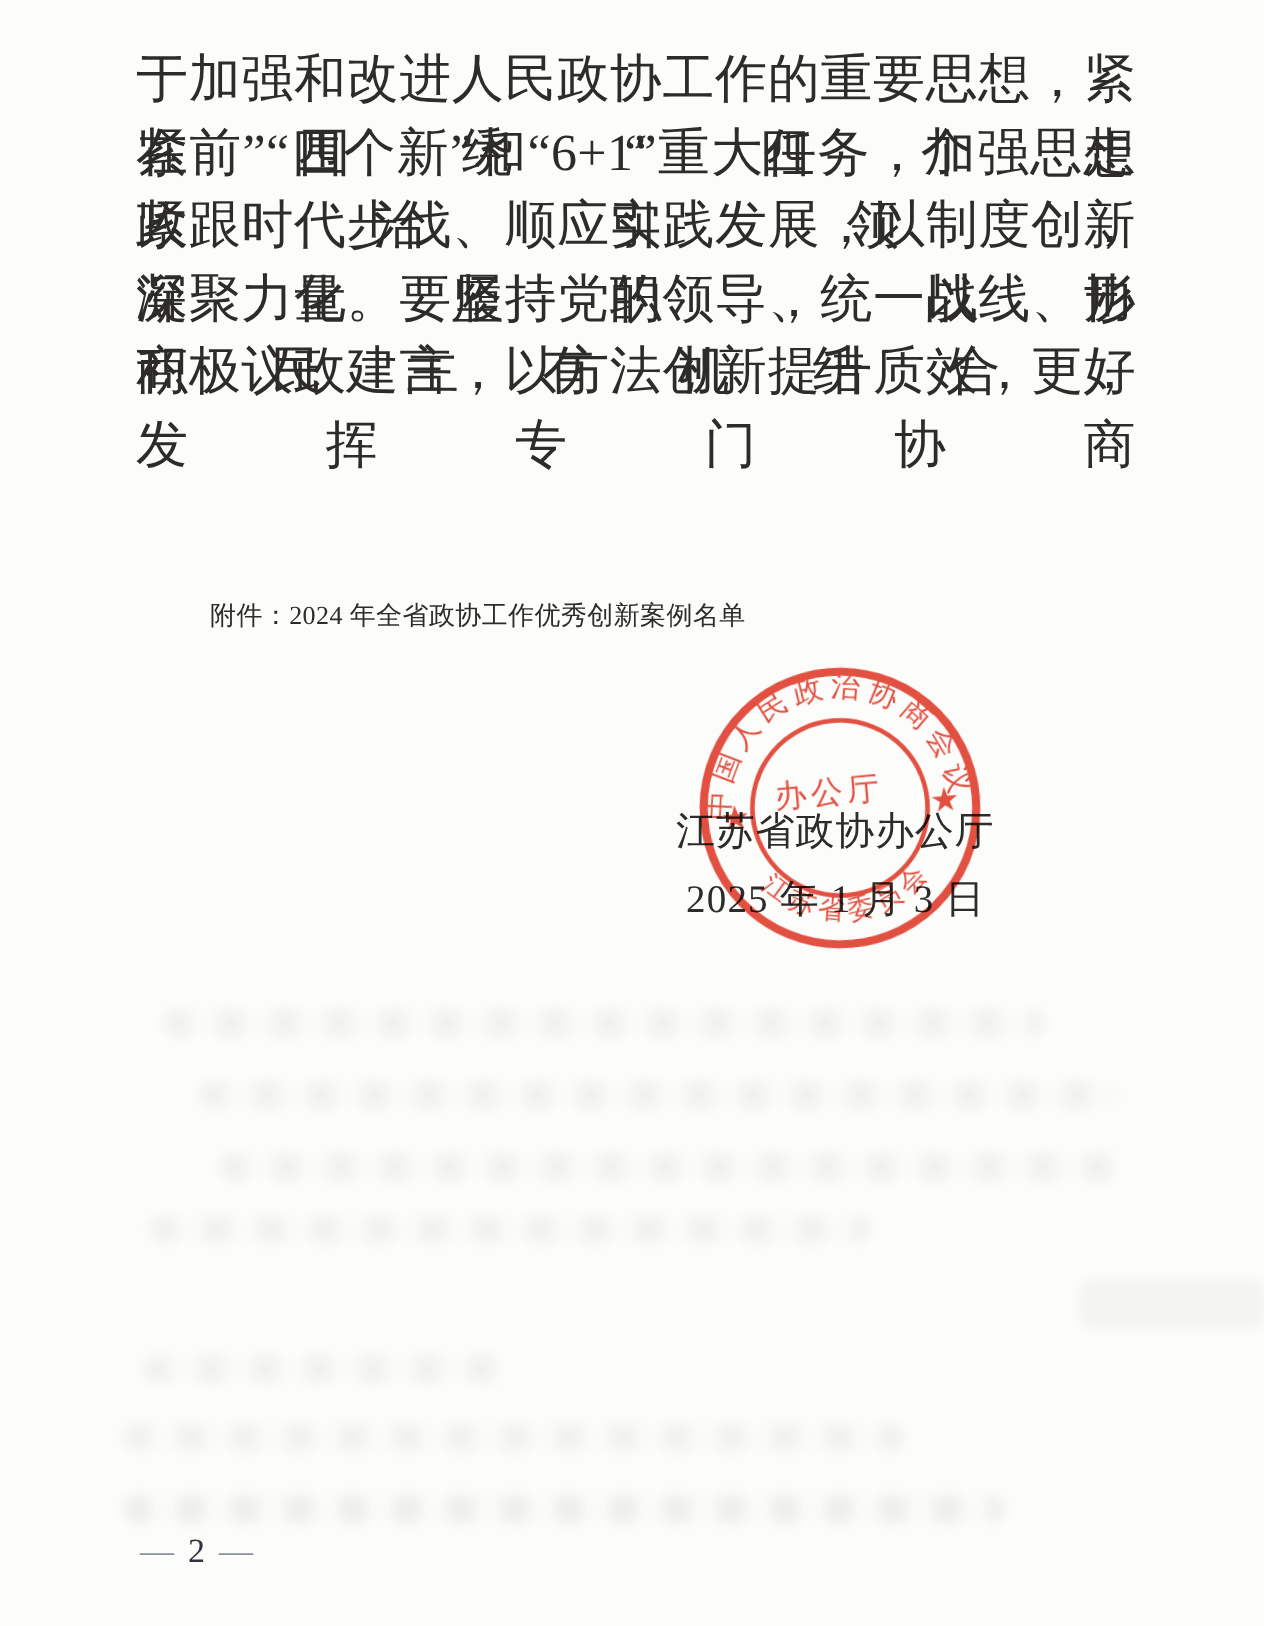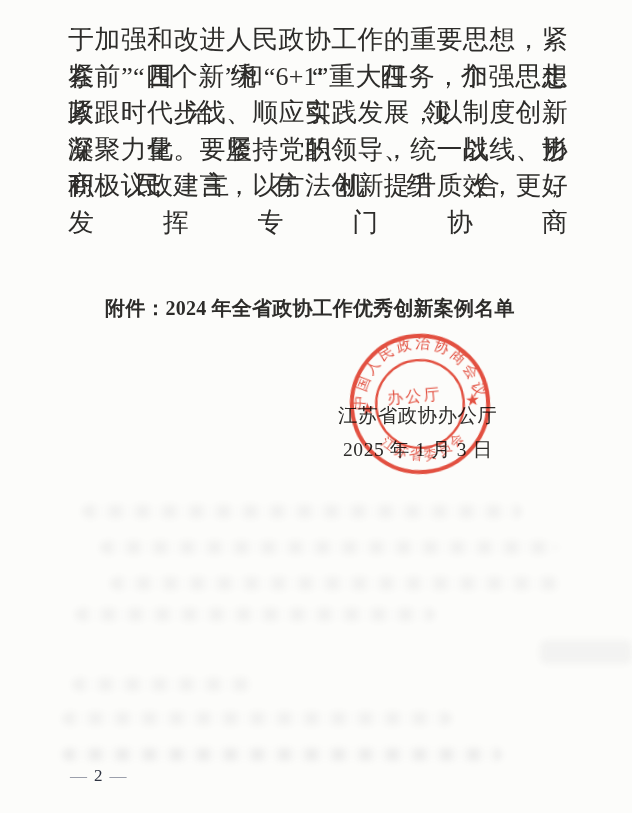--- a/index.html
+++ b/index.html
@@ -26,25 +26,24 @@
     white-space: nowrap;
   }
   .body-text .line.just {
     white-space: normal;
     text-align: justify;
     text-align-last: justify;
   }
   .attachment {
     position: absolute;
     left: 105px; top: 290px;
-    font-size: 20px;
+    font-size: 13px;
     letter-spacing: 0.2px;
     line-height: 36.6px;
     white-space: nowrap;
-    font-weight: bold;
   }
   .signature {
     position: absolute;
     left: 338px; top: 402px;
     font-size: 19.5px;
     letter-spacing: 0.4px;
     white-space: nowrap;
   }
   .issue-date {
     position: absolute;

